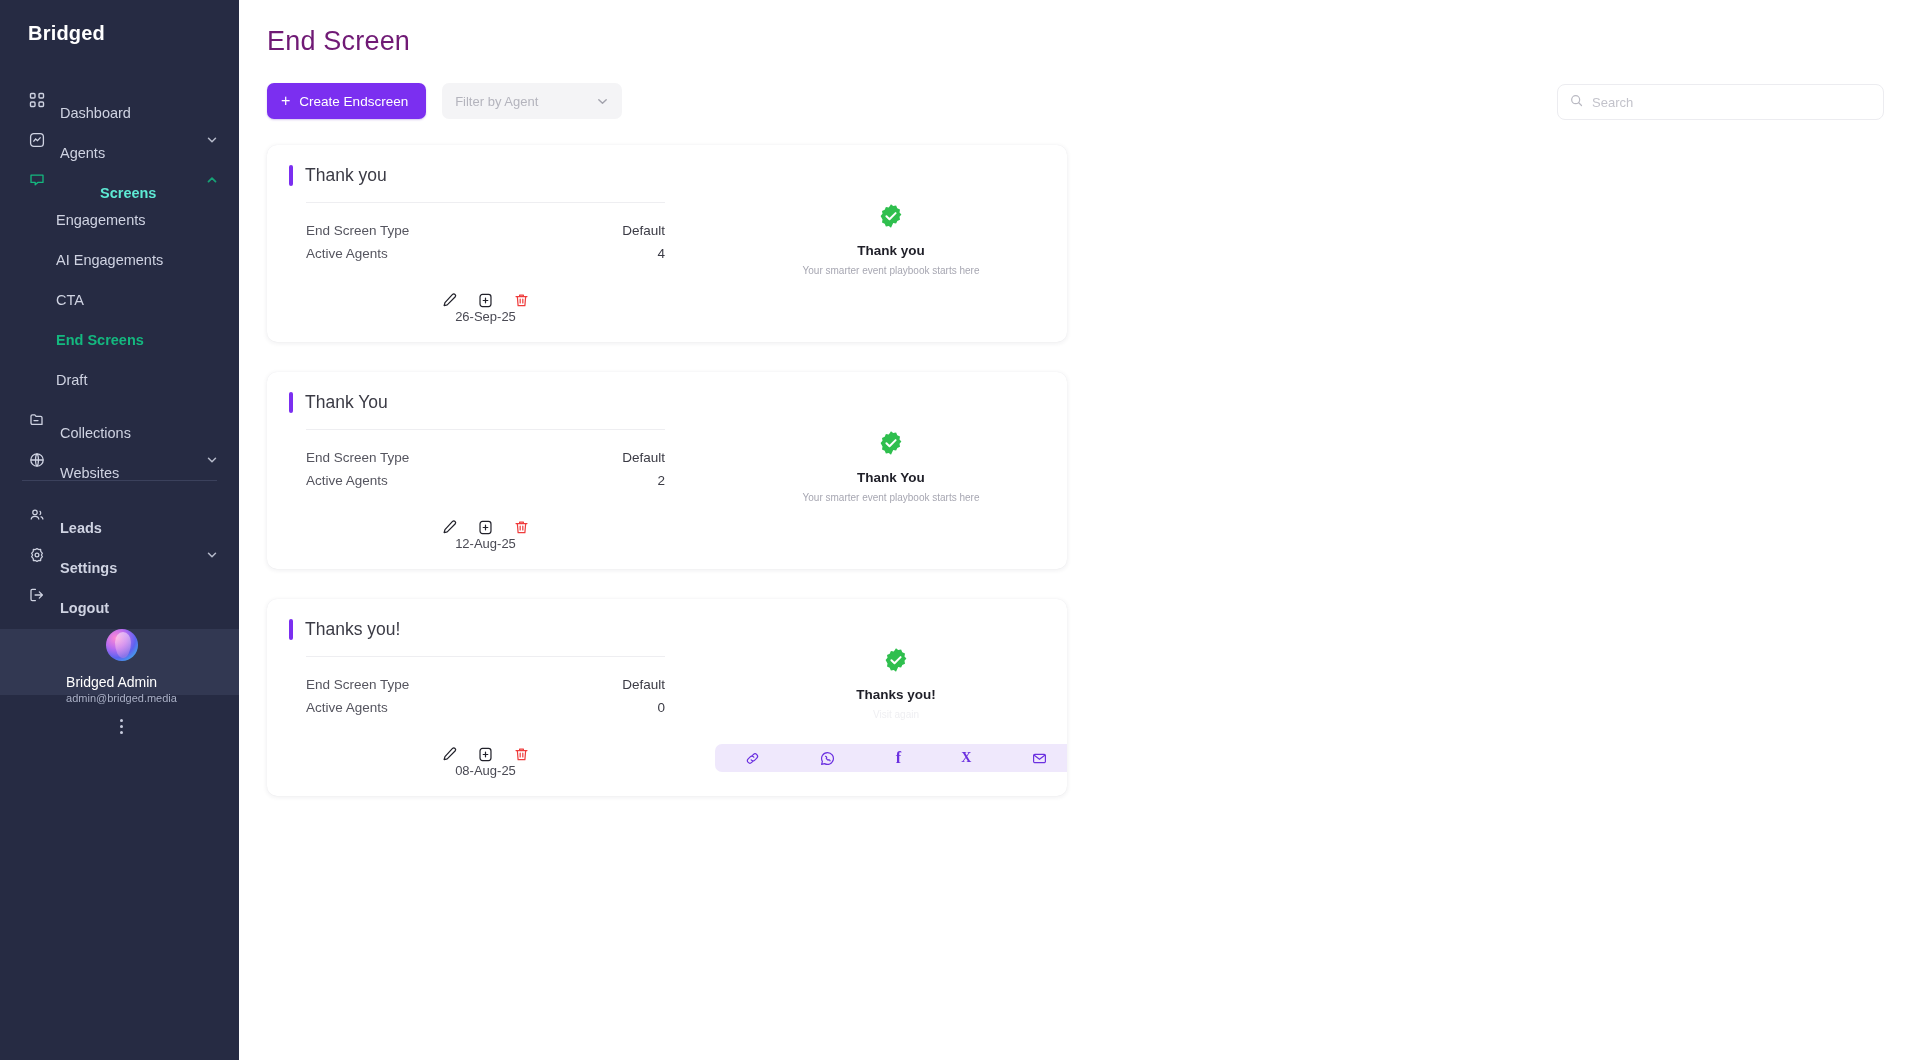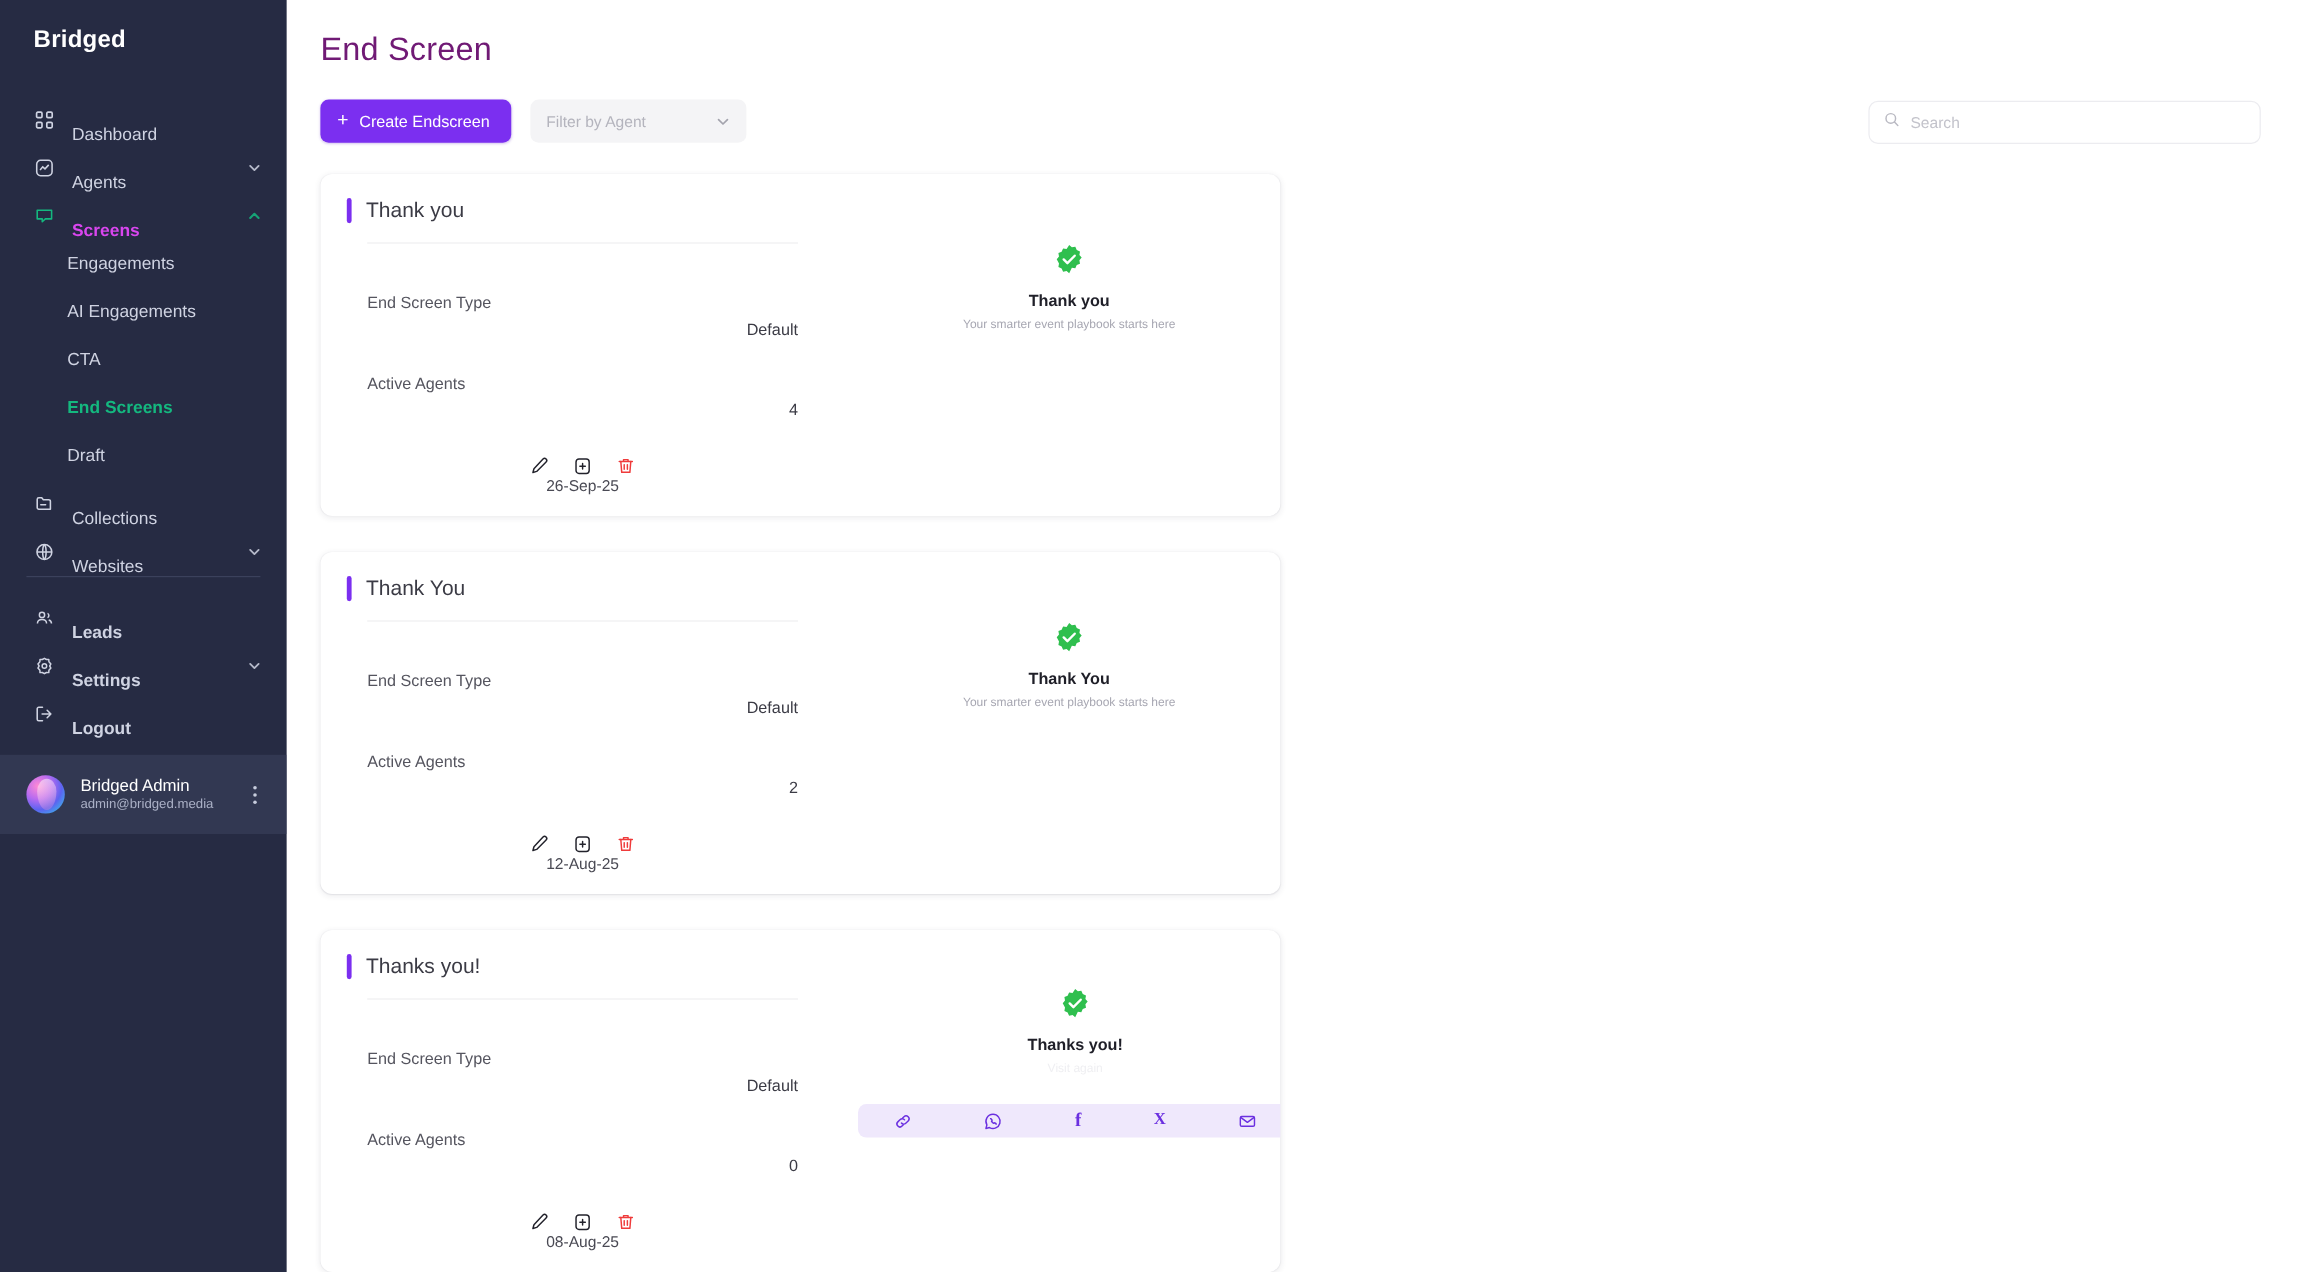--- a/index.html
+++ b/index.html
@@ -46,21 +46,21 @@
   }
   .nav-item .ico {
     width: 18px; height: 18px;
     margin-right: 14px;
     display: inline-flex; align-items: center; justify-content: center;
     flex: 0 0 18px;
   }
   .nav-item .ico svg { width: 16px; height: 16px; display: block; }
   .nav-item .label { flex: 1 1 auto; white-space: nowrap; margin-top: 26px; }
   .nav-item .chev { width: 14px; height: 14px; opacity: .85; }
-  .nav-item.active { color: #d946ef; font-weight: 700; }
+  .nav-item.active { color: #5eead4; font-weight: 700; gap: 40px; }
   .nav-item.active .ico svg { stroke: #14b87f; }
   .nav-item.active .chev svg { stroke: #14b87f; }
   .sub-item {
     display: flex; align-items: center;
     height: 40px;
     padding-left: 56px;
     color: #cfd3e2;
     font-size: 14.5px;
     cursor: pointer;
   }
@@ -72,20 +72,21 @@
     margin: 0 22px 14px 22px;
   }
   .nav-bottom { padding-bottom: 14px; font-weight: bold; }
 
   .profile {
     height: 66px;
     background: #323852;
     display: flex; align-items: center;
     padding: 0 18px 0 22px;
     gap: 13px;
+    flex-direction: column;
   }
   .avatar {
     width: 32px; height: 32px; border-radius: 50%;
     background:
       radial-gradient(circle at 30% 28%, #ff8ad4 0%, #b86bf0 34%, #5c63f0 62%, #3ab7e8 88%);
     flex: 0 0 32px;
     position: relative;
     overflow: hidden;
   }
   .avatar::after {
@@ -204,21 +205,21 @@
     font-weight: 400;
   }
   .card-rule { height: 1px; background: #eeeef1; margin: 16px 0 0 17px; }
   .meta-rows { margin: 16px 0 0 17px; }
   .meta-row {
     display: flex; justify-content: space-between; align-items: center;
     font-size: 13.5px;
     color: #55555f;
     padding: 4px 0;
   }
-  .meta-row .mv { color: #3b3b45; margin-top: 44px; }
+  .meta-row .mv { color: #3b3b45; }
   .card-footer {
     margin-top: auto;
     display: flex; align-items: center; justify-content: space-between;
     padding-left: 17px;
     padding-top: 26px;
     flex-direction: column;
   }
   .actions { display: flex; align-items: center; gap: 18px; }
   .act-btn {
     width: 18px; height: 18px;

